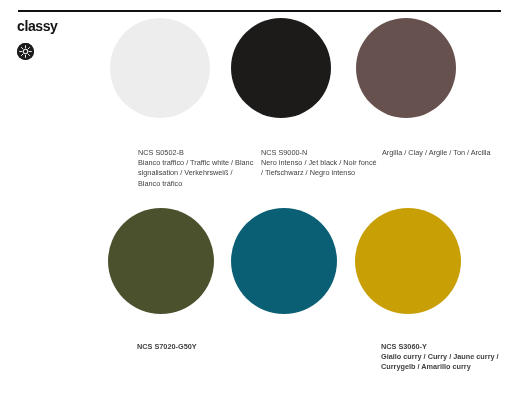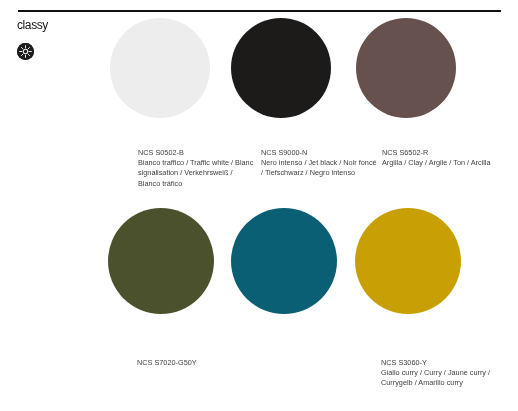--- a/index.html
+++ b/index.html
@@ -30,22 +30,22 @@
     top: 10px;
     width: 483px;
     height: 2px;
     background: #111111;
   }
 
   .brand {
     position: absolute;
     left: 17px;
     top: 19px;
-    font-size: 12px;
-    font-weight: normal;
+    font-size: 14px;
+    font-weight: bold;
     letter-spacing: -0.4px;
     color: #111111;
     line-height: 1;
   }
 
   .brand-mark {
     position: absolute;
     left: 17px;
     top: 43px;
     width: 17px;
@@ -101,21 +101,21 @@
 
   .caption {
     margin-top: 0;
     padding-top: 0;
     font-size: 7.3px;
     line-height: 10.2px;
     color: #3f3f3f;
     width: 118px;
   }
   .row-0 .caption { margin-top: 30px; margin-left: 30px; }
-  .row-1 .caption { margin-top: 44px; margin-left: 29px; }
+  .row-1 .caption { margin-top: 28px; margin-left: 29px; font-weight: bold; }
 
   .caption .code {
     display: block;
     white-space: nowrap;
   }
   .caption .names {
     display: block;
   }
 </style>
 </head>
@@ -160,21 +160,20 @@
         <span class="disc" style="background: rgb(29, 27, 26);"></span>
         <div class="caption">
           <span class="code">NCS S9000-N</span>
           <span class="names">Nero intenso / Jet black / Noir foncé / Tiefschwarz / Negro intenso</span>
         </div>
       </div>
 
       <div class="swatch col-2">
         <span class="disc" style="background: rgb(103, 81, 79);"></span>
         <div class="caption">
-          <span class="code">NCS S6502-R</span>
           <span class="names">Argilla / Clay / Argile / Ton / Arcilla</span>
         </div>
       </div>
 
     </div>
 
     <div class="row row-1">
 
       <div class="swatch col-0">
         <span class="disc" style="background: rgb(75, 80, 45);"></span>

